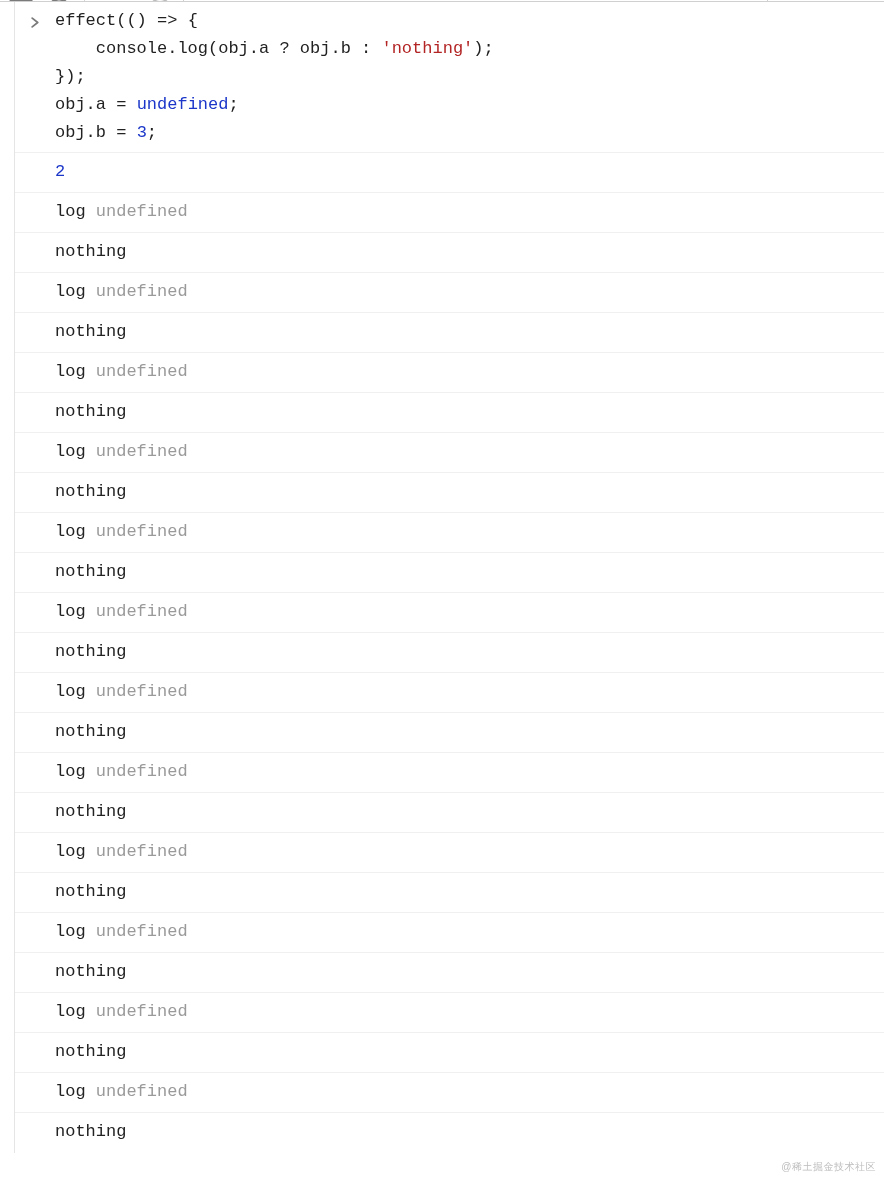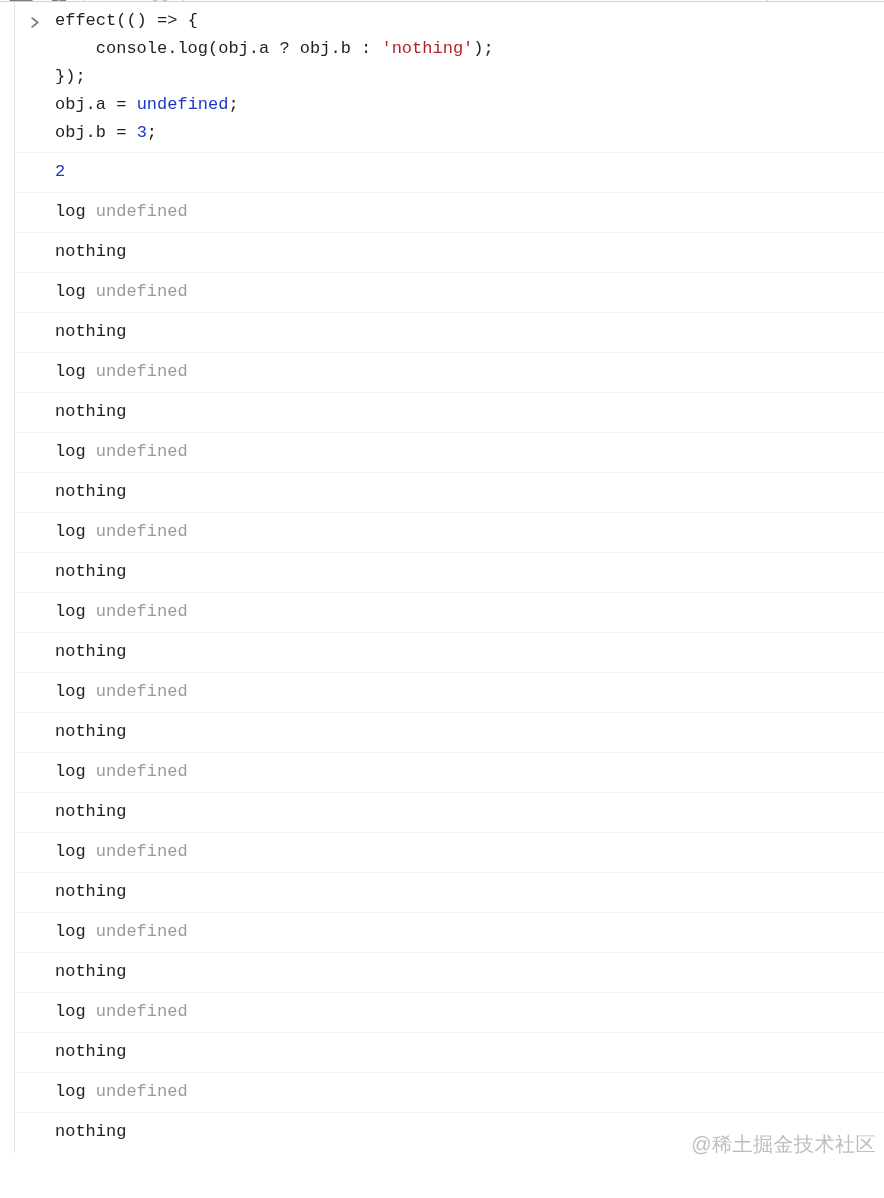--- a/index.html
+++ b/index.html
@@ -91,24 +91,24 @@
   .c-number { color: #1b36c9; }
   .c-kw     { color: #1b36c9; }
   .c-muted  { color: #9a9a9a; }
 
   .row-result .content { color: #26318f; }
 
   
   .watermark {
     position: absolute;
     right: 8px;
-    bottom: 40px;
+    bottom: 24px;
     color: #bdbdbd;
     font-family: -apple-system, "Segoe UI", sans-serif;
-    font-size: 20px;
+    font-size: 10px;
     letter-spacing: 0.5px;
     pointer-events: none;
   }
 </style>
 </head>
 <body>
 
 <div class="toolbar">
   <span class="tb-btn">
     <svg viewBox="0 0 16 16" fill="none" stroke="#7a7a7a" stroke-width="1.4">

